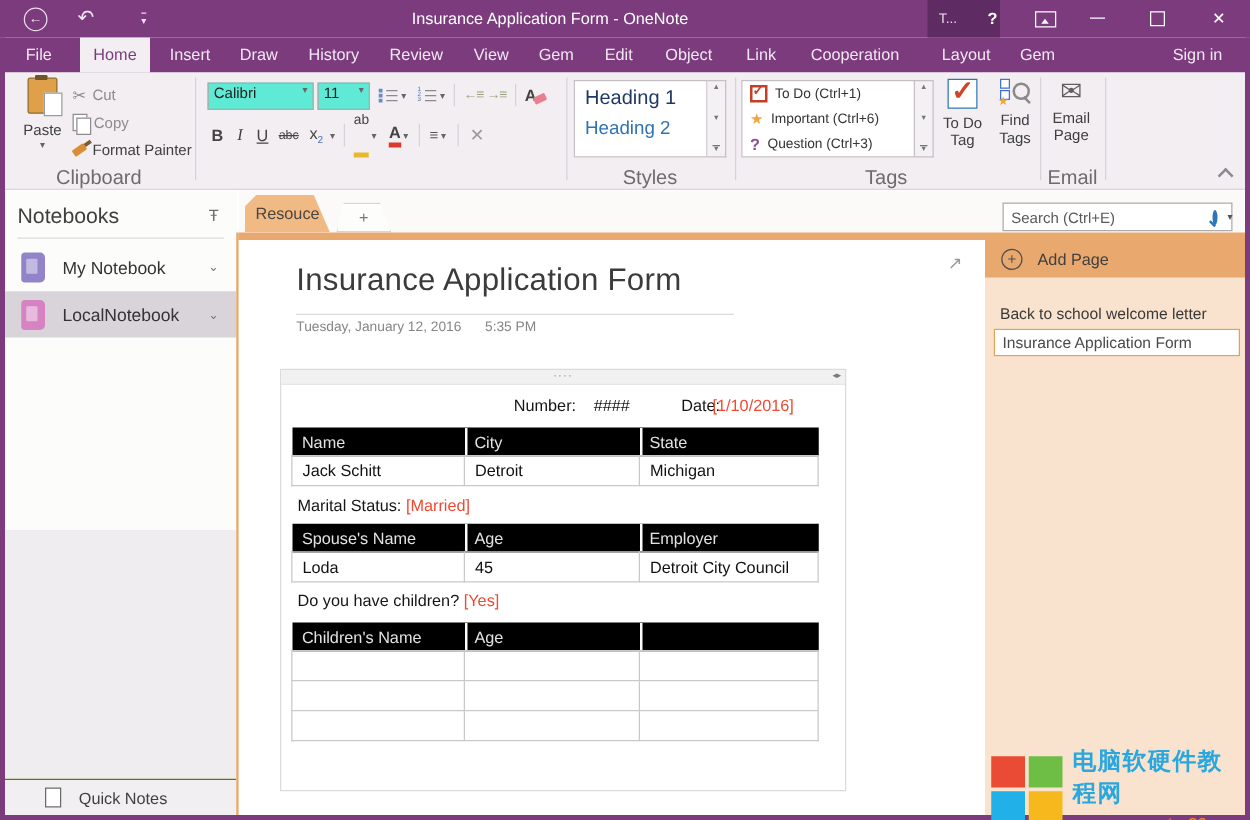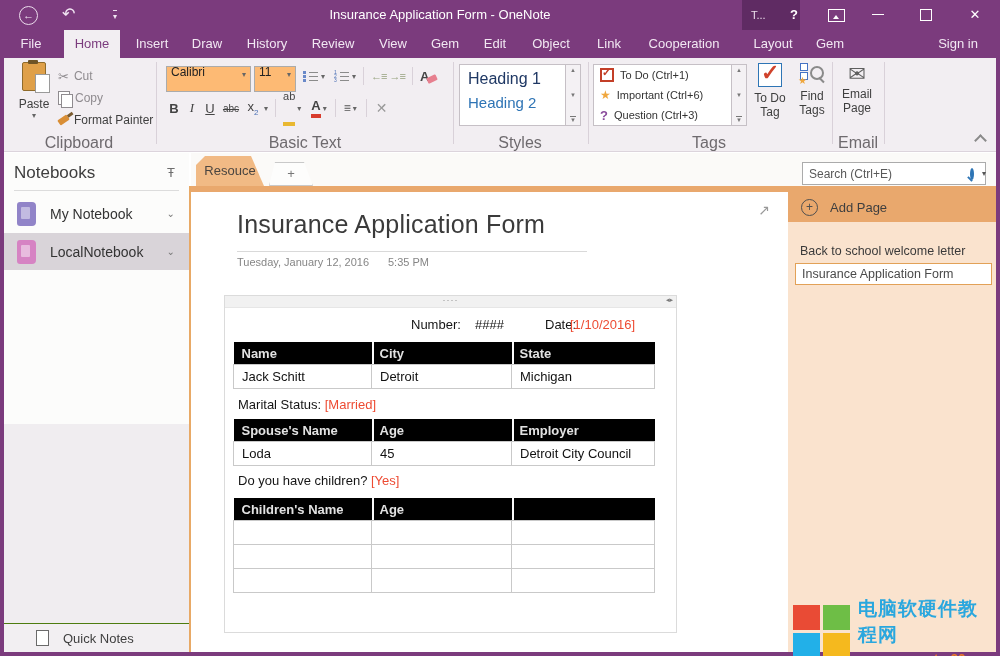--- a/index.html
+++ b/index.html
@@ -34,22 +34,22 @@
   .rtab.active{background:#F2EEF2;color:#7B3B7D}
   #signin{right:12px;left:auto}
 
   
   #ribbon{left:4px;top:58px;width:992px;height:94px;background:#F2EEF2;border-bottom:1px solid #DCD4DC;box-sizing:border-box}
   #ribbon .gsep{position:absolute;top:4px;height:82px;width:1px;background:#D9D1D9}
   .glabel{position:absolute;top:76px;font-size:16px;color:#6E6A6E;text-align:center}
   .btn-lg{position:absolute;display:flex;flex-direction:column;align-items:center;color:#3F3F3F;font-size:12px}
   .smallrow{position:absolute;display:flex;align-items:center;gap:5px;font-size:12px;color:#3F3F3F;height:20px}
   .disabled{color:#8F8B8F}
-  .combo{position:absolute;height:22px;background:#fdba74;border:1px solid #ABABAB;box-sizing:border-box;
-         font-size:12px;color:#222;display:flex;align-items:flex-end;padding:12px 4px;justify-content:space-between}
+  .combo{position:absolute;height:22px;background:#5eead4;border:1px solid #ABABAB;box-sizing:border-box;
+         font-size:12px;color:#222;display:flex;align-items:flex-start;padding:0 4px;justify-content:space-between}
   .dda{font-size:8px;color:#666}
   
   .ic-clip{position:relative;width:22px;height:27px;background:#DFA049;border:1px solid #8F6B2B;border-radius:2px}
   .ic-clip:before{content:"";position:absolute;left:5px;top:-3px;width:10px;height:4px;background:#6E5426;border-radius:1px}
   .ic-clip:after{content:"";position:absolute;right:-5px;bottom:-3px;width:13px;height:17px;background:#fff;border:1px solid #9A9A9A}
   .ic-scissors{font-size:13px;color:#8F8B8F}
   .ic-copy{position:relative;width:10px;height:12px;border:1px solid #8F8B8F;background:#fff}
   .ic-copy:before{content:"";position:absolute;left:2px;top:2px;width:10px;height:12px;border:1px solid #8F8B8F;background:#fff}
   .ic-brush{width:11px;height:6px;background:#D98E36;border-radius:1px;transform:rotate(-35deg);position:relative}
   .ic-brush:before{content:"";position:absolute;right:-6px;top:1px;width:6px;height:3px;background:#7A5B2F}
@@ -145,21 +145,21 @@
   #pg-time{position:absolute;left:197px;top:64px;font-size:11px;color:#868686}
 
   #container{position:absolute;left:33px;top:103px;width:453px;height:338px;background:#fff;border:1px solid #DBDBDB;box-sizing:border-box}
   #c-bar{position:absolute;left:0;top:0;width:100%;height:12px;background:#F1F1F1;border-bottom:1px solid #E6E6E6;box-sizing:border-box}
   #c-dots{position:absolute;left:50%;top:-1px;transform:translateX(-50%);font-size:9px;letter-spacing:1px;color:#8E8E8E}
   #c-resize{position:absolute;right:3px;top:0;font-size:7px;color:#777}
   .formtext{position:absolute;font-size:13px;color:#151515;white-space:nowrap}
   .red{color:#ED4B33}
   table.ftable{position:absolute;border-collapse:collapse;table-layout:fixed;width:421px}
   .ftable col.c1{width:138px}.ftable col.c2{width:140px}.ftable col.c3{width:143px}
-  .ftable th{background:#000;color:#E2E2E2;font-weight:bold;text-align:left;font-size:13px;
+  .ftable th{background:#000;color:#E2E2E2;font-weight:normal;text-align:left;font-size:13px;
              padding:3px 8px;height:16px;border:none}
   .ftable th + th{box-shadow:inset 2px 0 0 #FBFBFB}
   .ftable td{border:1px solid #C9C9C9;font-size:13px;color:#111;padding:3px 8px;height:17px;white-space:nowrap;overflow:hidden}
   .caret{display:inline-block;width:1px;height:13px;background:#000;margin-left:1px;vertical-align:-2px}
 
   
   #rightpanel{left:788px;top:192px;width:208px;height:460px;background:#FAE3CE}
   #addpage{position:absolute;left:0;top:0;width:208px;height:30px;background:#E9A86D;display:flex;align-items:center}
   .ic-plus{width:15px;height:15px;border:1px solid #4F4F4F;border-radius:50%;margin-left:13px;
            text-align:center;line-height:14px;font-size:12px;color:#4F4F4F}
@@ -265,21 +265,20 @@
     <span class="ic-hl">ab</span>
     <span class="dda">▾</span>
     <span class="ic-fc" style="margin-left:8px">A</span>
     <span class="dda">▾</span>
     <span class="vsep2" style="margin:0 6px"></span>
     <span class="ic-align">≡</span>
     <span class="dda">▾</span>
     <span class="vsep2" style="margin:0 7px"></span>
     <span class="ic-x">✕</span>
   </div>
-  <div class="glabel" style="left:156px;width:290px">Basic Text</div>
   <div class="gsep" style="left:449px"></div>
 
   <div class="listbox" style="left:455px;top:6px;width:107px;height:62px">
     <div class="styleitem1">Heading 1</div>
     <div class="styleitem2">Heading 2</div>
   </div>
   <div class="scrollcol" style="left:562px;top:6px;height:62px">
     <span>▲</span>
       <span>▼</span>
       <span style="border-top:1px solid #777">▼</span>

